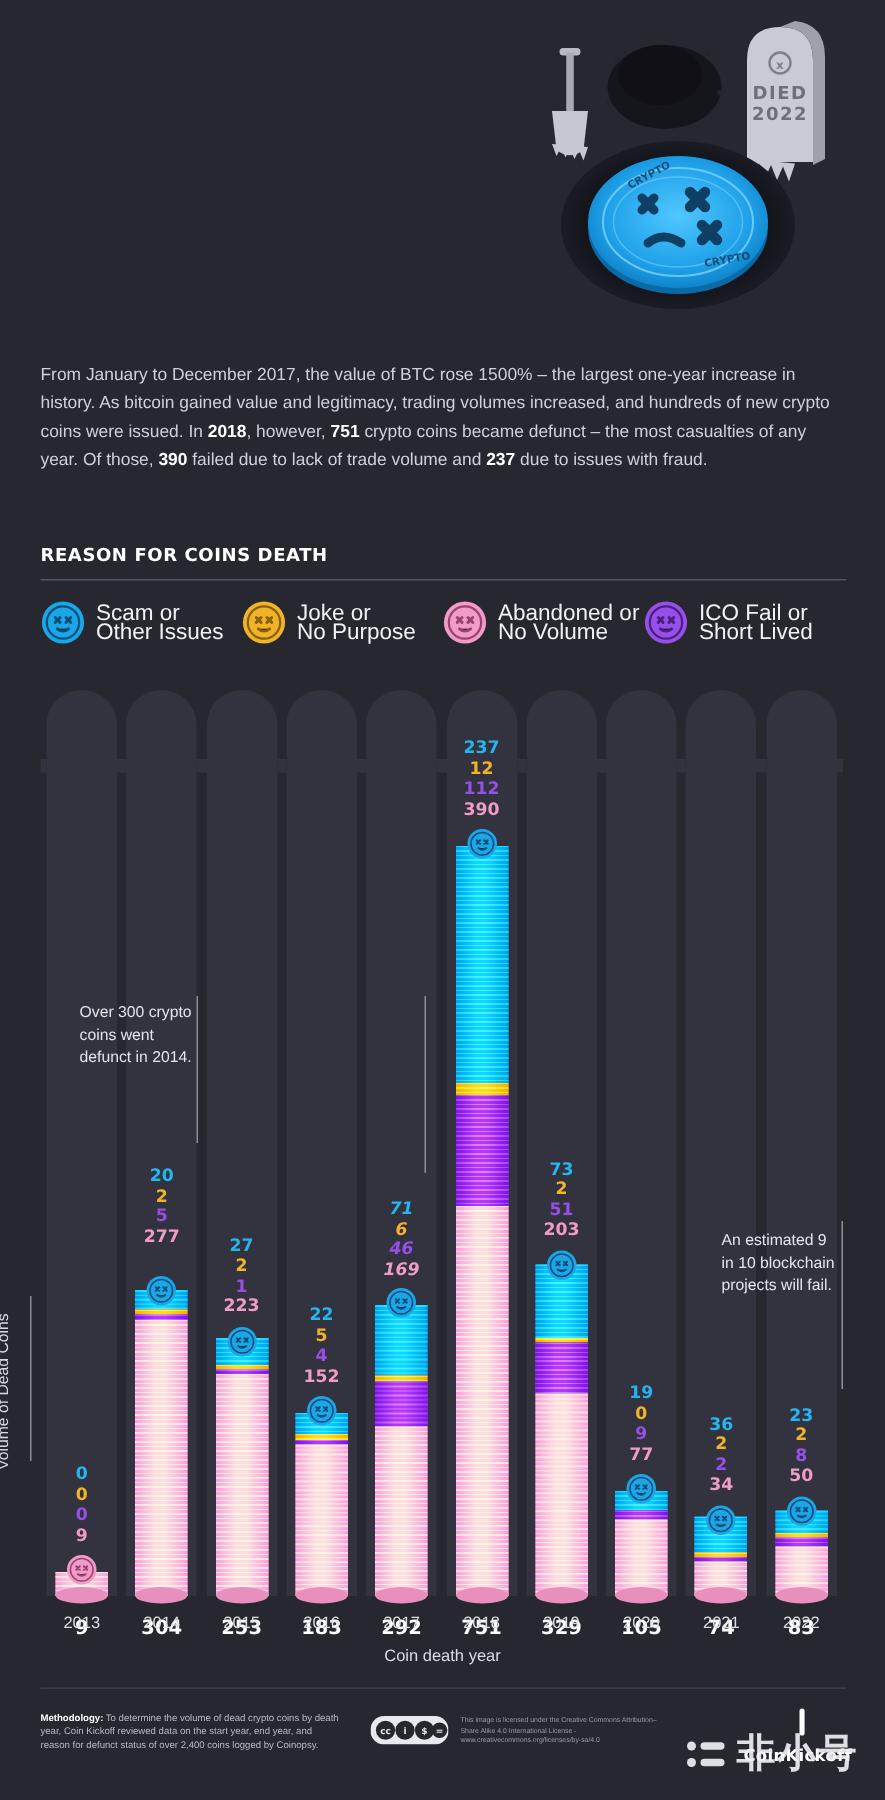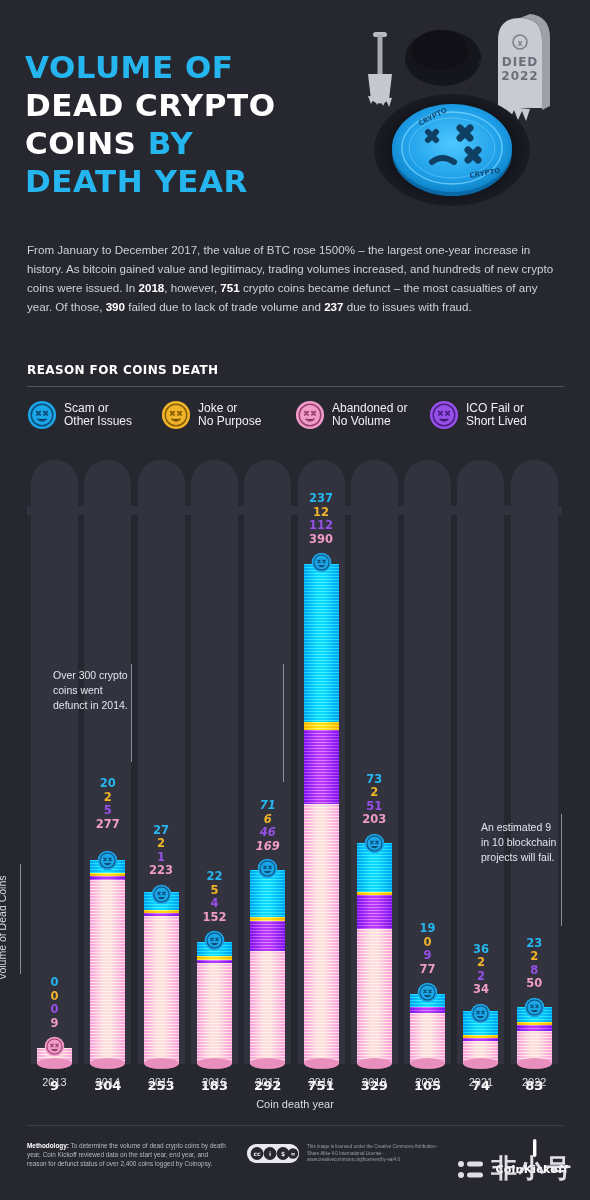--- a/index.html
+++ b/index.html
@@ -34,21 +34,21 @@
 
   
   .legend-wrap { position: absolute; left: 27px; top: 363px; width: 537px; }
   .legend-title {
     font-weight: 700; font-size: 12px; letter-spacing: .4px; color: #fff;
     font-family: "DejaVu Sans", sans-serif;
   }
   .legend-rule { height: 1px; background: #53545f; margin-top: 9px; }
   .legend-items { display: flex; margin-top: 13px; }
   .legend-item { display: flex; align-items: center; width: 134px; }
-  .lg-label { font-size: 12px; line-height: 13px; margin-left: 7px; color: #f0f0f5; }
+  .lg-label { font-size: 15px; line-height: 13px; margin-left: 7px; color: #f0f0f5; }
 
   .coin-face { flex: 0 0 auto; border-radius: 50%; display:block; }
 
   
   .chart { position: absolute; left: 0; top: 462px; width: 590px; height: 630px; }
   .col {
     position: absolute; bottom: 28px; width: 47px;
   }
   .slab {
     position: absolute; bottom: 0; left: 0; width: 47px;
@@ -131,29 +131,20 @@
     font-family: "DejaVu Sans", sans-serif;
     font-size: 26px; font-weight: 700; color: #eeeef4; opacity: .92;
     letter-spacing: 1px;
   }
   .wm-dots { display:inline-block; vertical-align: middle; margin-right: 4px; }
 </style>
 </head>
 <body>
 
 <div class="header">
-  <div class="title">
-    <div class="t-blue">VOLUME OF</div>
-    <div class="t-white">DEAD CRYPTO</div>
-    <div>
-      <span class="t-white">COINS</span>
-      <span class="t-blue">BY</span>
-    </div>
-    <div class="t-blue">DEATH YEAR</div>
-  </div>
 
   <svg class="art" viewBox="0 0 260 215">
     <defs>
       <radialGradient id="gcoin" cx="50%" cy="45%" r="58%">
         <stop offset="0%" stop-color="#4fc8ff"></stop>
         <stop offset="70%" stop-color="#1e9fe8"></stop>
         <stop offset="100%" stop-color="#0c7fc4"></stop>
       </radialGradient>
       <radialGradient id="ghole" cx="50%" cy="50%" r="50%">
         <stop offset="55%" stop-color="#0d0d12"></stop>

